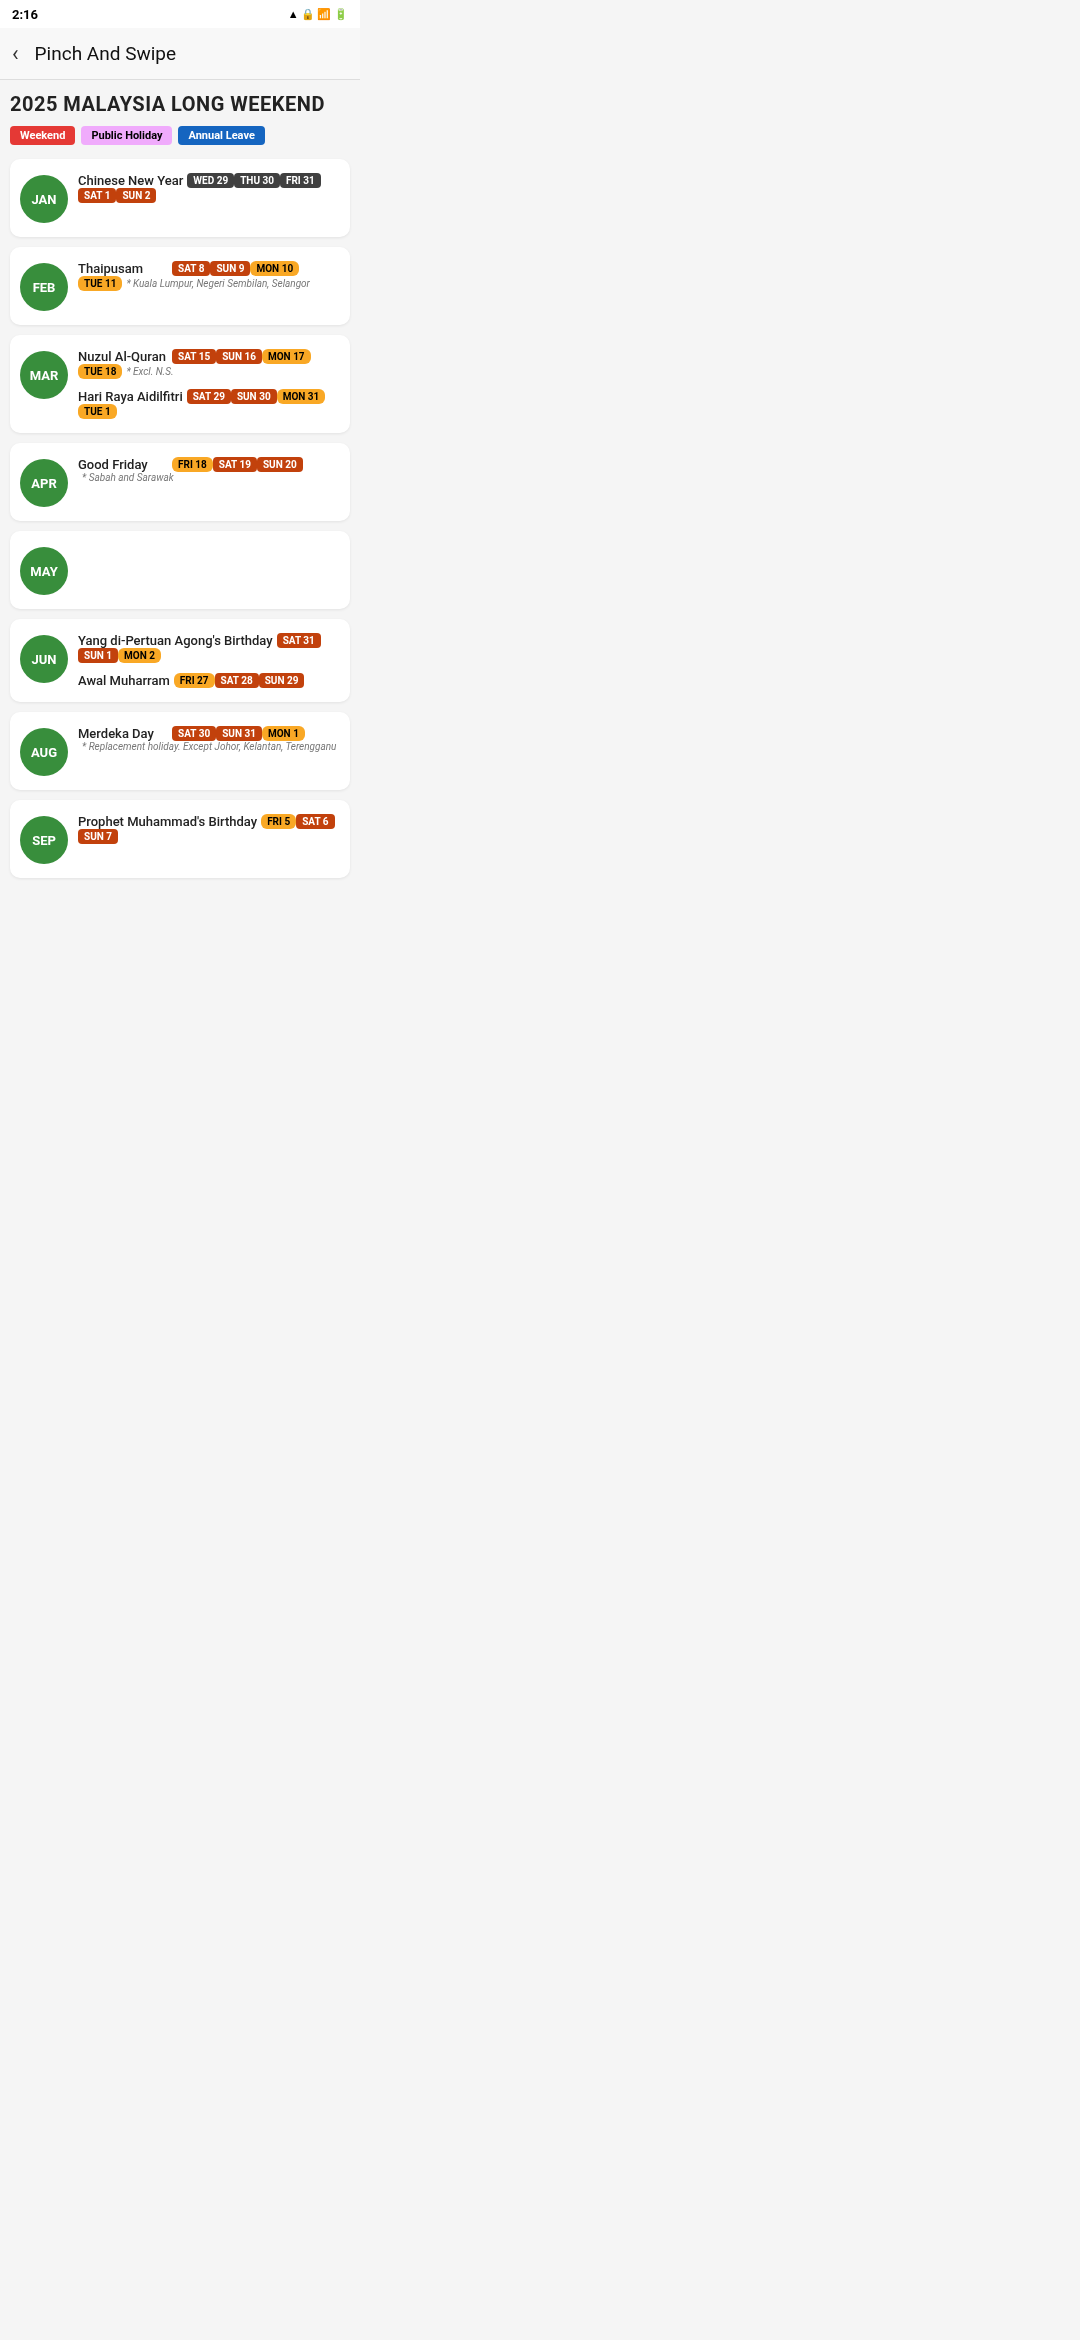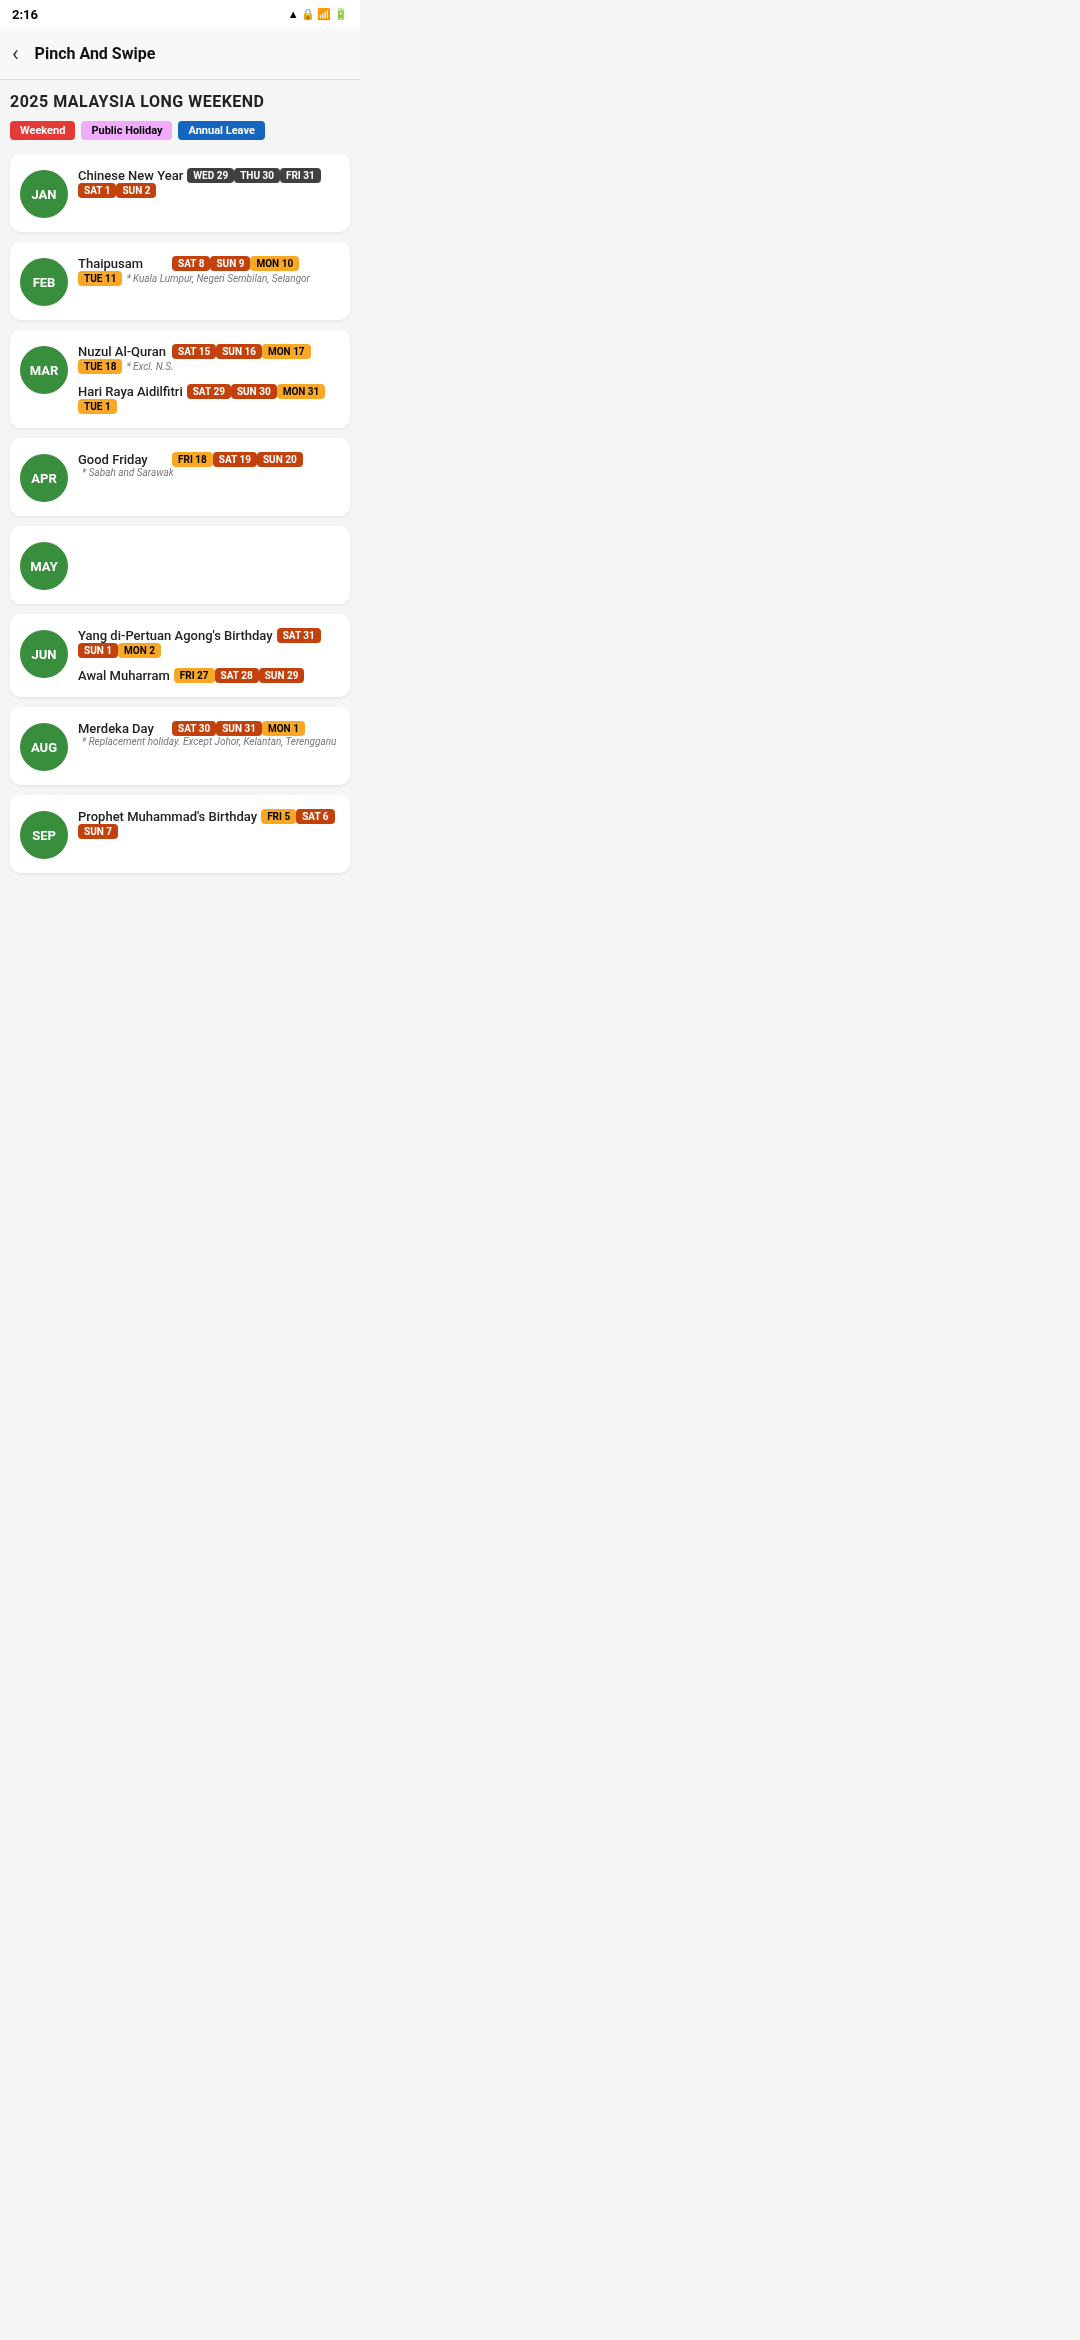--- a/index.html
+++ b/index.html
@@ -31,29 +31,29 @@
       height: 52px;
       border-bottom: 1px solid #ddd;
     }
     .back-btn {
       color: #333;
       font-size: 22px;
       cursor: pointer;
       margin-right: 16px;
     }
     .toolbar-title {
-      font-size: 16px;
-      font-weight: 700;
+      font-size: 19px;
+      font-weight: 400;
       color: #111;
     }
     .content {
       padding: 12px 10px;
     }
     .page-heading {
-      font-size: 16px;
+      font-size: 20px;
       font-weight: bold;
       color: #222;
       margin-bottom: 10px;
       letter-spacing: 0.5px;
     }
     .legend {
       display: flex;
       gap: 6px;
       margin-bottom: 14px;
       flex-wrap: wrap;
@@ -113,21 +113,21 @@
     }
     .day-badge {
       padding: 2px 6px;
       border-radius: 4px;
       font-size: 10px;
       font-weight: bold;
       color: #fff;
       white-space: nowrap;
     }
     .db-red { background: #c2410c; }
-    .db-yellow { background: #f9a825; color: #000; }
+    .db-yellow { background: #f9a825; color: #000; border-radius: 6px; }
     .db-blue { background: #404040; }
 
     .note-text {
       font-size: 10px;
       color: #777;
       font-style: italic;
       margin-left: 4px;
     }
   </style>
 </head>

